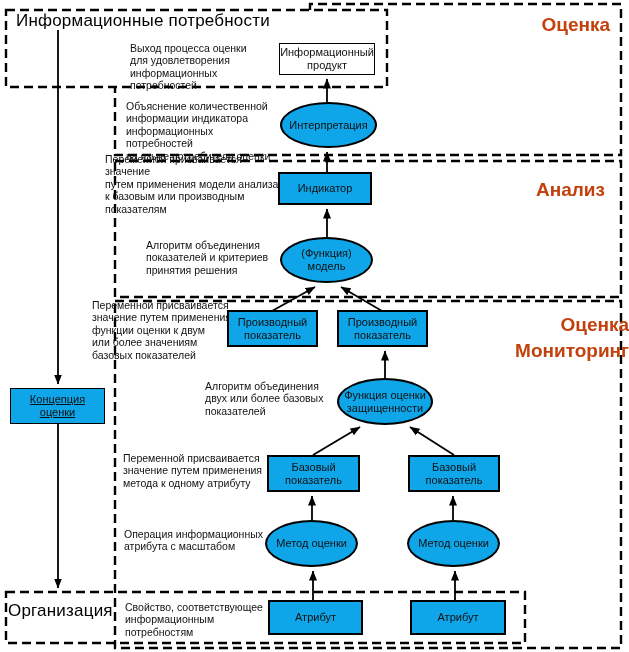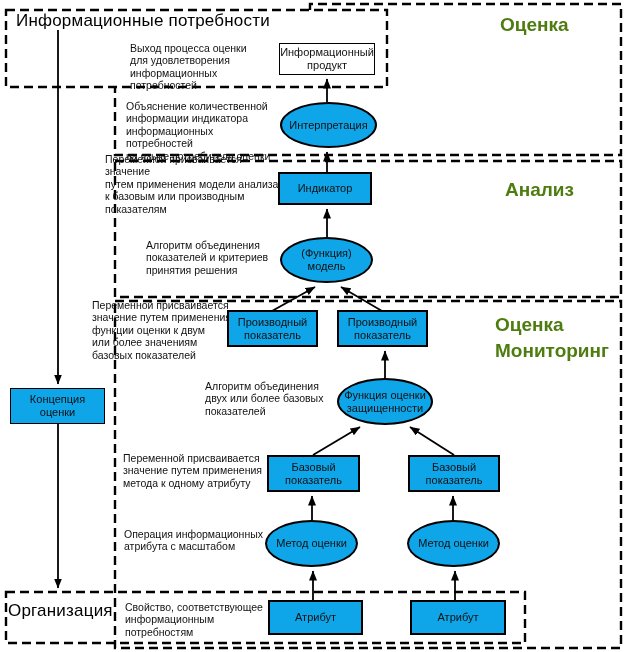--- a/index.html
+++ b/index.html
@@ -16,22 +16,22 @@
   }
   .thin{border-width:1.5px;}
   .white-node{background:#ffffff;}
   .ellipse{border-radius:50%;}
   .label{
     position:absolute;font-size:10.5px;line-height:1.19;
     white-space:pre-line;color:#111;
   }
   .big-title{position:absolute;font-size:17px;color:#000;letter-spacing:0.2px;}
   .section-title{
-    position:absolute;font-weight:bold;font-size:19px;color:#4d7c0f;
-    text-align:left;white-space:pre-line;line-height:1.35;
+    position:absolute;font-weight:bold;font-size:19px;color:#c2410c;
+    text-align:right;white-space:pre-line;line-height:1.35;
   }
 </style>
 </head>
 <body>
 
 <div id="stage">
 
   <svg id="connectors" viewBox="0 0 629 652" xmlns="http://www.w3.org/2000/svg">
     <defs>
       <marker id="ah" markerUnits="userSpaceOnUse" markerWidth="11" markerHeight="9" refX="9.5" refY="4" orient="auto">
@@ -109,21 +109,21 @@
   <div class="node" style="left:227px;top:310px;width:91px;height:37px;">Производный
 показатель</div>
   <div class="node" style="left:337px;top:310px;width:91px;height:37px;">Производный
 показатель</div>
   <div class="node" style="left:267px;top:455px;width:93px;height:37px;">Базовый
 показатель</div>
   <div class="node" style="left:408px;top:455px;width:92px;height:37px;">Базовый
 показатель</div>
   <div class="node" style="left:268px;top:600px;width:95px;height:35px;">Атрибут</div>
   <div class="node" style="left:410px;top:600px;width:96px;height:35px;">Атрибут</div>
-  <div class="node thin" style="left:10px;top:388px;width:95px;height:36px;">Концепция
+  <div class="node thin" style="left:10px;top:388px;width:95px;height:36px;text-decoration:underline;">Концепция
 оценки</div>
 
   <div class="node ellipse" style="left:280px;top:102px;width:97px;height:46px;">Интерпретация</div>
   <div class="node ellipse" style="left:280px;top:237px;width:93px;height:46px;">(Функция)
 модель</div>
   <div class="node ellipse" style="left:337px;top:378px;width:96px;height:47px;">Функция оценки
 защищенности</div>
   <div class="node ellipse" style="left:265px;top:520px;width:93px;height:47px;">Метод оценки</div>
   <div class="node ellipse" style="left:407px;top:520px;width:93px;height:47px;">Метод оценки</div>
 

